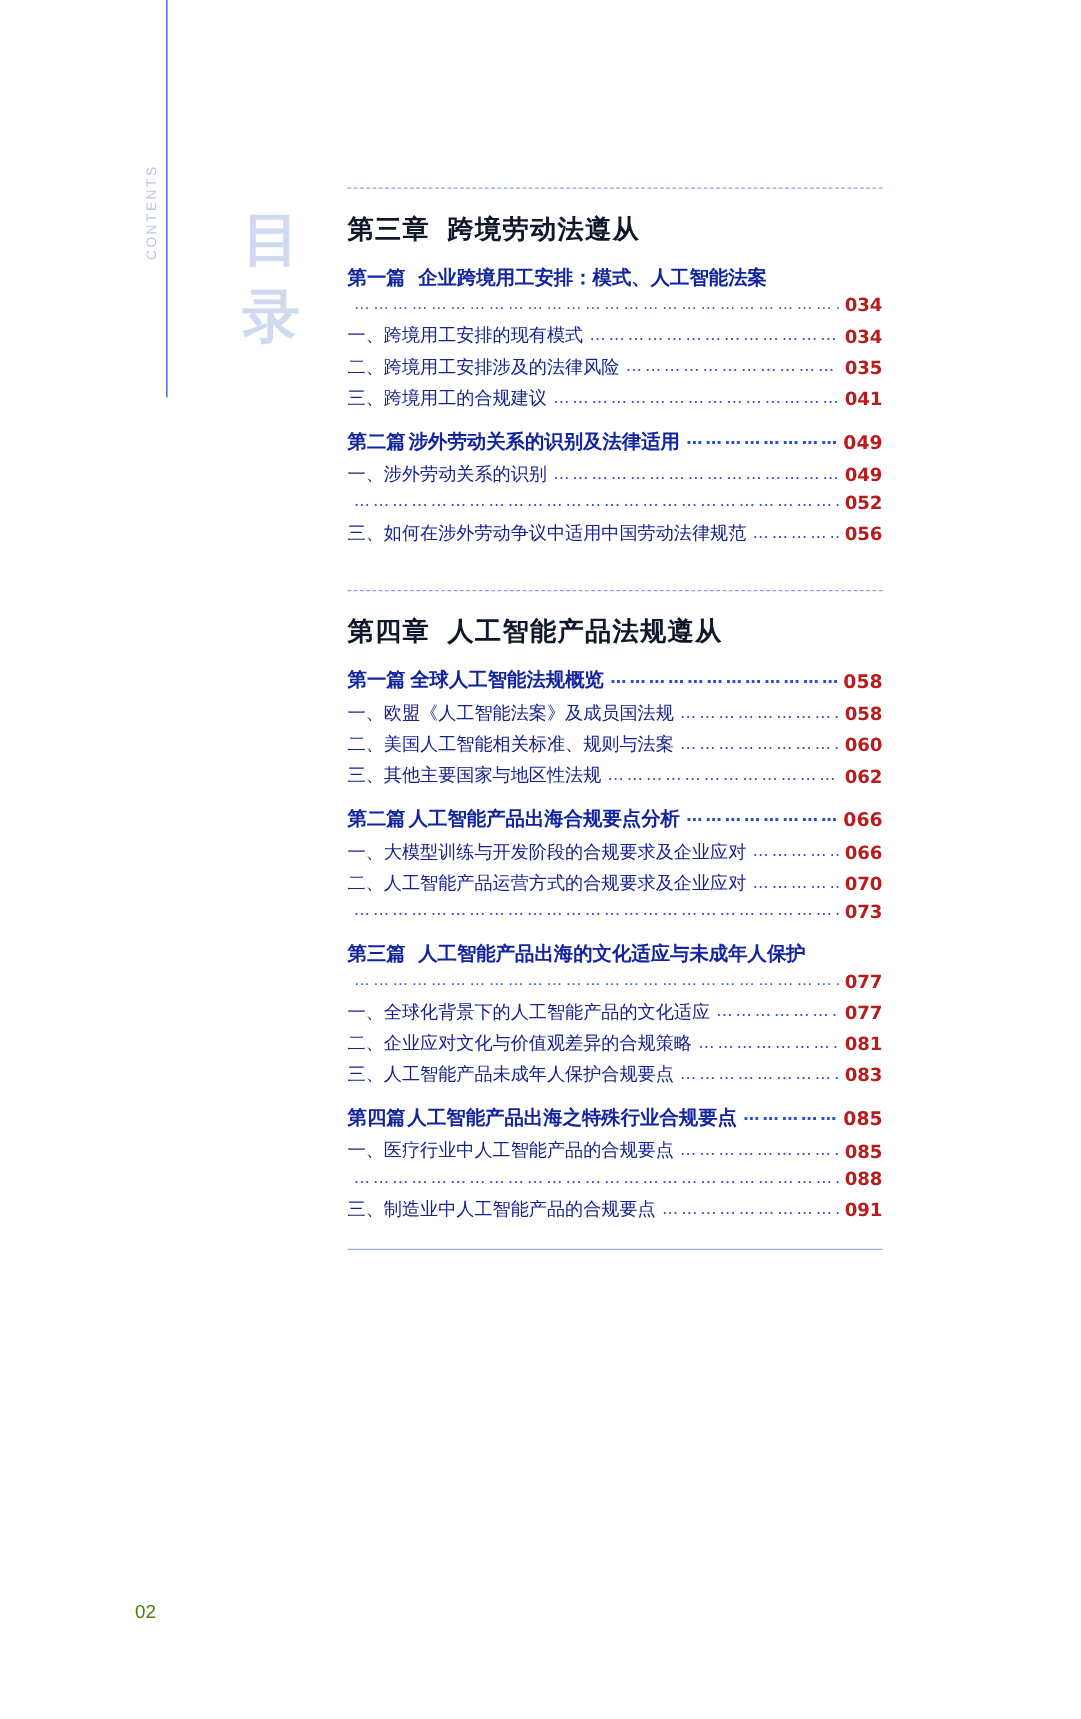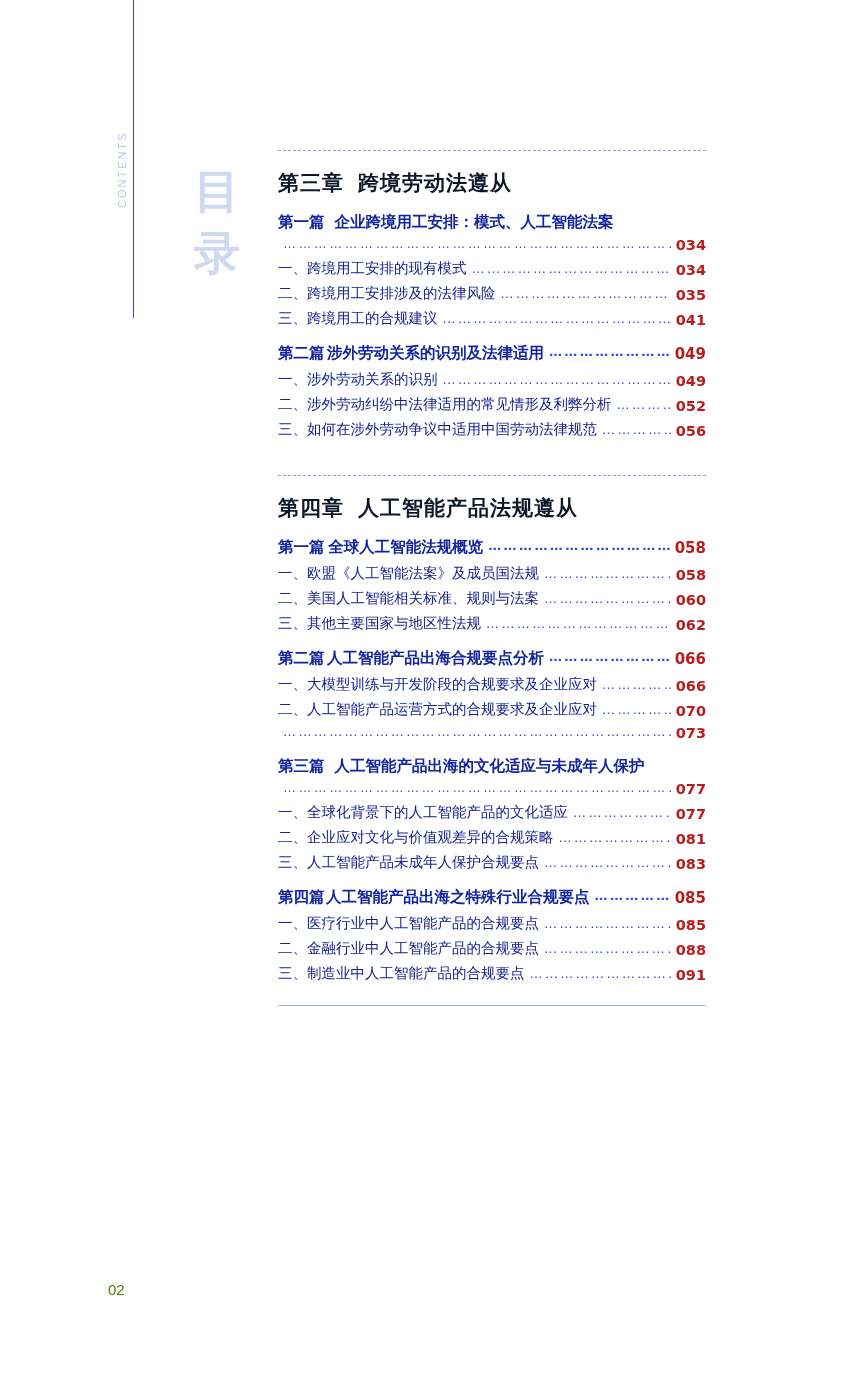--- a/index.html
+++ b/index.html
@@ -209,21 +209,20 @@
       <span>涉外劳动关系的识别及法律适用</span>
       <span class="leader">……………………………………………………………………………………</span>
       <span class="pg">049</span>
     </div>
     <div class="item">
       <span>一、涉外劳动关系的识别</span>
       <span class="leader">……………………………………………………………………………………</span>
       <span class="pg">049</span>
     </div>
     <div class="item">
-      <span>二、涉外劳动纠纷中法律适用的常见情形及利弊分析</span>
       <span class="leader">……………………………………………………………………………………</span>
       <span class="pg">052</span>
     </div>
     <div class="item">
       <span>三、如何在涉外劳动争议中适用中国劳动法律规范</span>
       <span class="leader">……………………………………………………………………………………</span>
       <span class="pg">056</span>
     </div>
     <div class="spacer-lg"></div>
     <div class="rule-dashed"></div>
@@ -301,21 +300,20 @@
       <span>人工智能产品出海之特殊行业合规要点</span>
       <span class="leader">……………………………………………………………………………………</span>
       <span class="pg">085</span>
     </div>
     <div class="item">
       <span>一、医疗行业中人工智能产品的合规要点</span>
       <span class="leader">……………………………………………………………………………………</span>
       <span class="pg">085</span>
     </div>
     <div class="item">
-      <span>二、金融行业中人工智能产品的合规要点</span>
       <span class="leader">……………………………………………………………………………………</span>
       <span class="pg">088</span>
     </div>
     <div class="item">
       <span>三、制造业中人工智能产品的合规要点</span>
       <span class="leader">……………………………………………………………………………………</span>
       <span class="pg">091</span>
     </div>
     <div class="spacer-md"></div>
     <div class="rule-solid"></div>

